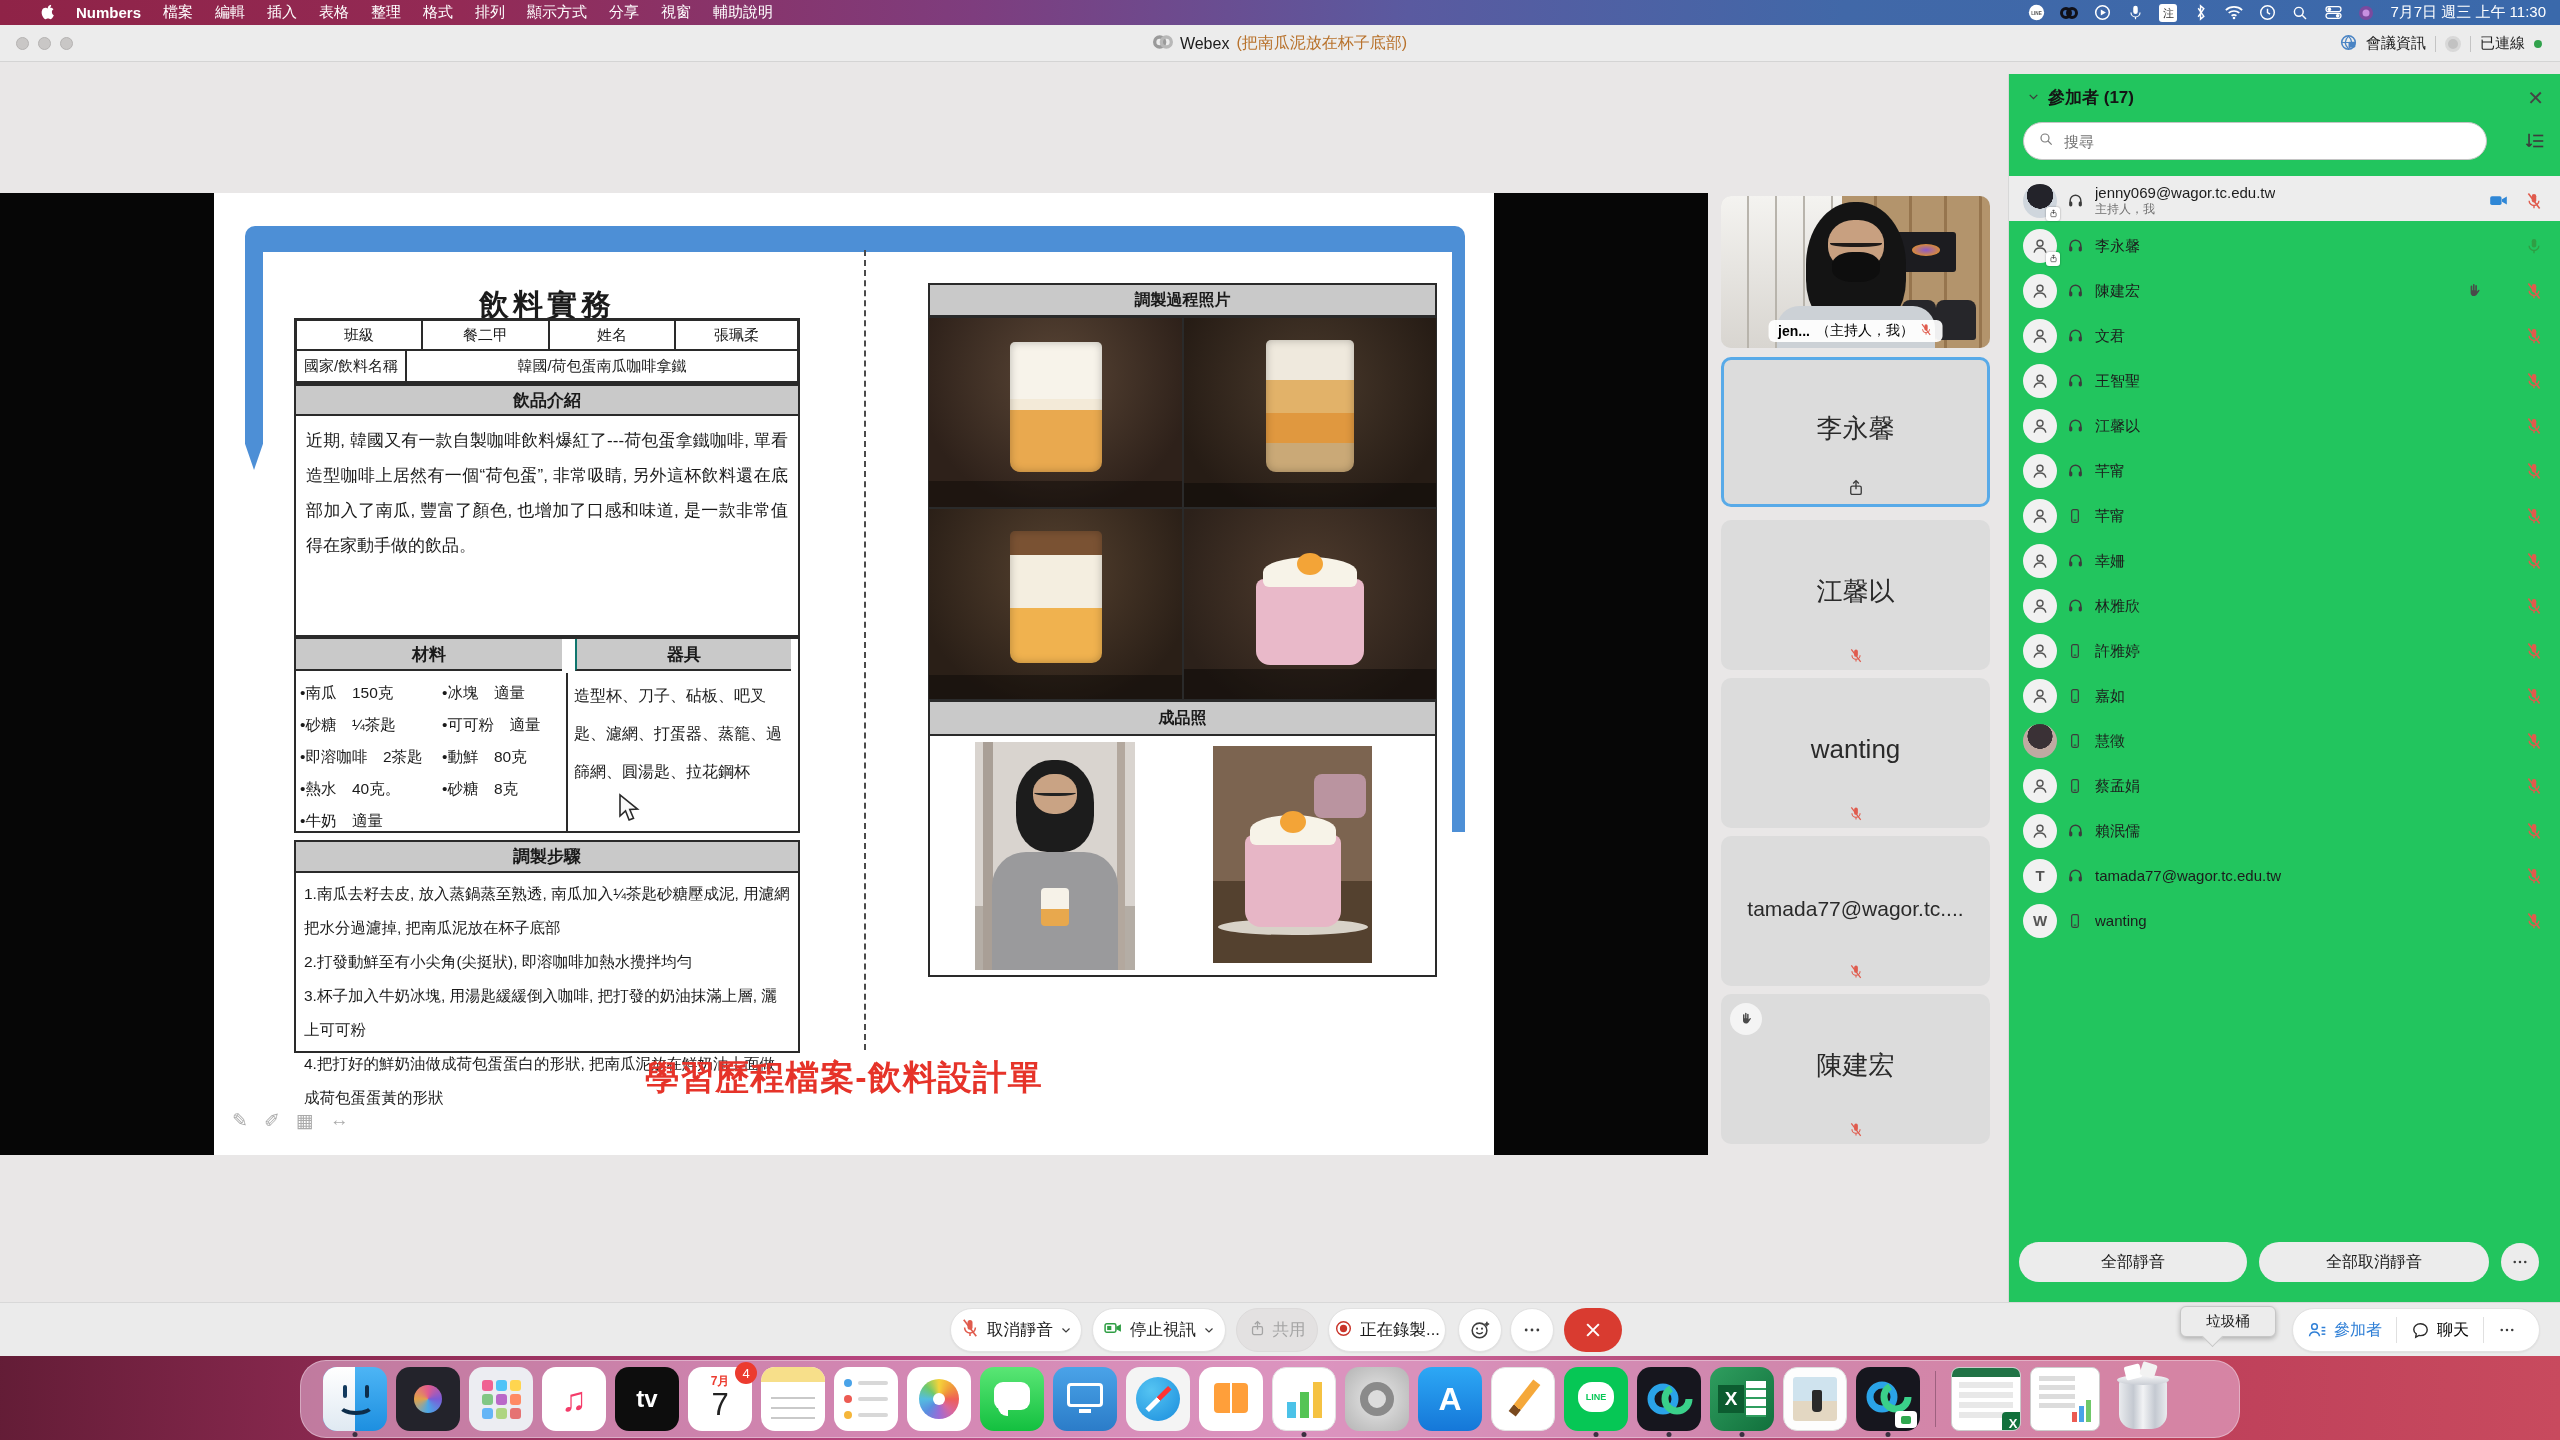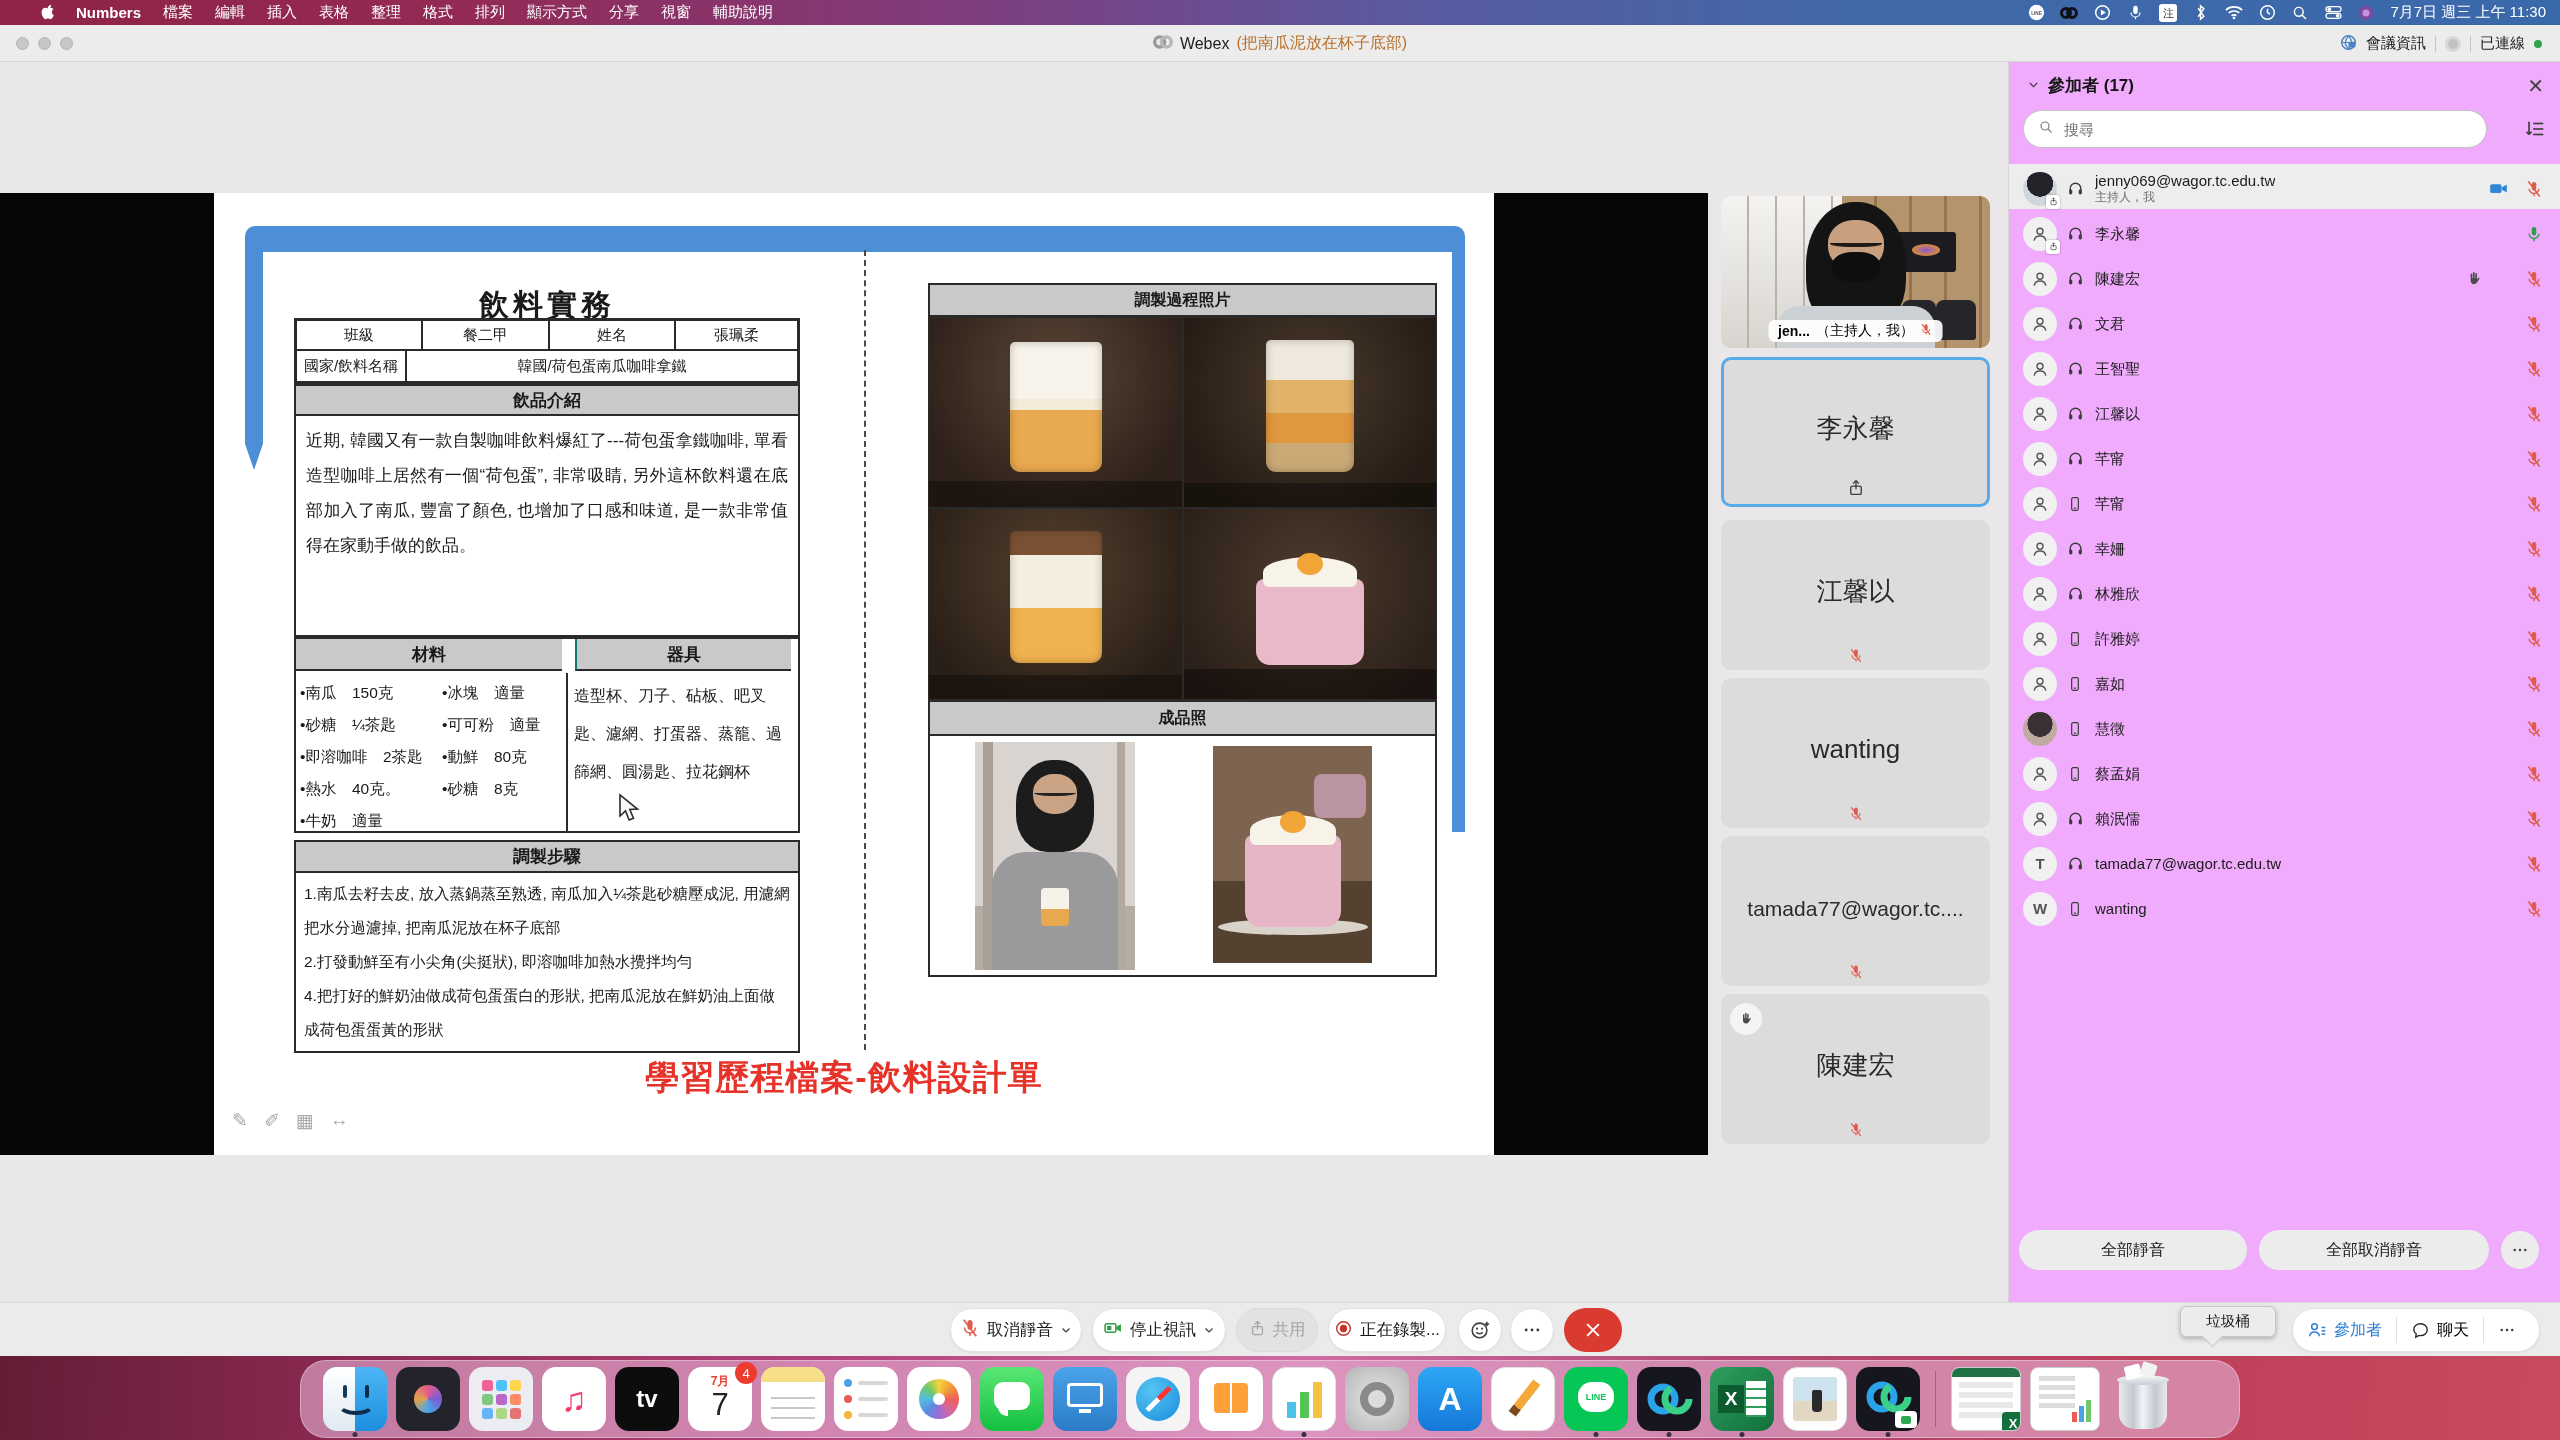--- a/index.html
+++ b/index.html
@@ -75,21 +75,21 @@
   .sv-tv{position:absolute;right:34px;top:36px;width:62px;height:40px;background:#1c1c20;border-radius:3px}
   .sv-tv:after{content:"";position:absolute;left:18px;top:12px;width:28px;height:12px;border-radius:50%;background:radial-gradient(#8a5acb,#d88a3a 70%,transparent)}
   .sv-chair{position:absolute;width:34px;height:40px;background:#26262a;border-radius:8px 8px 3px 3px;bottom:8px}
   .sv-hair{position:absolute;left:50%;transform:translateX(-50%);top:6px;width:100px;height:130px;background:#141414;border-radius:48% 48% 40% 40%}
   .sv-face{position:absolute;left:50%;transform:translateX(-50%);top:24px;width:56px;height:50px;background:#c8a080;border-radius:46%}
   .sv-glasses{position:absolute;left:50%;transform:translateX(-50%);top:42px;width:52px;height:9px;border-bottom:4px solid #1f1a18;border-radius:40%}
   .sv-mask{position:absolute;left:50%;transform:translateX(-50%);top:56px;width:48px;height:30px;background:#0e0e0e;border-radius:42%}
   .sv-body{position:absolute;left:50%;transform:translateX(-50%);bottom:0;width:158px;height:42px;background:#ccd1d6;border-radius:22px 22px 0 0}
 
   
-  #panel{position:absolute;left:2008px;top:0;width:552px;height:1240px;background:#f0abfc;border-left:1px solid #d8d8d8}
+  #panel{position:absolute;left:2008px;top:12px;width:552px;height:1240px;background:#22c55e;border-left:1px solid #d8d8d8}
   #panel-h{position:absolute;left:18px;top:12px;display:flex;align-items:center;gap:8px;font-size:17px;font-weight:bold;color:#141414}
   #panel-x{position:absolute;right:16px;top:12px;font-size:20px;color:#444}
   #psearch{position:absolute;left:14px;top:48px;width:464px;height:38px;border:1px solid #c4c4c4;border-radius:19px;background:#fff;display:flex;align-items:center;gap:8px;padding:0 14px}
   #psearch input{border:none;outline:none;font-size:15px;width:100%;color:#333;background:transparent}
   #psort{position:absolute;right:14px;top:56px;line-height:0}
   #plist{position:absolute;left:0;top:102px;width:552px}
   .prow{position:relative;height:45px;display:flex;align-items:center;padding:4px 18px 0 14px}
   .prow.sel{background:#ededed}
   .pav{width:34px;height:34px;border-radius:50%;background:#f1f1f1;display:flex;align-items:center;justify-content:center;position:relative;flex:0 0 34px;font-size:15px;color:#555}
   .pav .avbadge{position:absolute;right:-3px;bottom:-3px;width:14px;height:14px;background:#fff;border-radius:3px;display:flex;align-items:center;justify-content:center;box-shadow:0 0 2px rgba(0,0,0,.4)}
@@ -293,20 +293,21 @@
               <span></span>
             </div>
           </div>
         <div id="tools-cell">造型杯、刀子、砧板、吧叉匙、濾網、打蛋器、蒸籠、過篩網、圓湯匙、拉花鋼杯</div>
       </div>
 
       <div class="greyhead" style="top:647px;height:33px">調製步驟</div>
       <div id="steps-box">
           <div>1.南瓜去籽去皮, 放入蒸鍋蒸至熟透, 南瓜加入¼茶匙砂糖壓成泥, 用濾網把水分過濾掉, 把南瓜泥放在杯子底部</div>
           <div>2.打發動鮮至有小尖角(尖挺狀), 即溶咖啡加熱水攪拌均勻</div>
+          <div>3.杯子加入牛奶冰塊, 用湯匙緩緩倒入咖啡, 把打發的奶油抹滿上層, 灑上可可粉</div>
           <div>4.把打好的鮮奶油做成荷包蛋蛋白的形狀, 把南瓜泥放在鮮奶油上面做成荷包蛋蛋黃的形狀</div>
         </div>
 
       <div id="caption">學習歷程檔案-飲料設計單</div>
       <div id="divider"></div>
 
       <div class="rt-border"></div>
       <div class="rt-head" style="top:90px;height:34px">調製過程照片</div>
 
       <div class="ph" style="left:714px;top:124px;width:255px;height:191px;background:radial-gradient(circle at 50% 30%,#5a4636,#2e211a 75%)">

